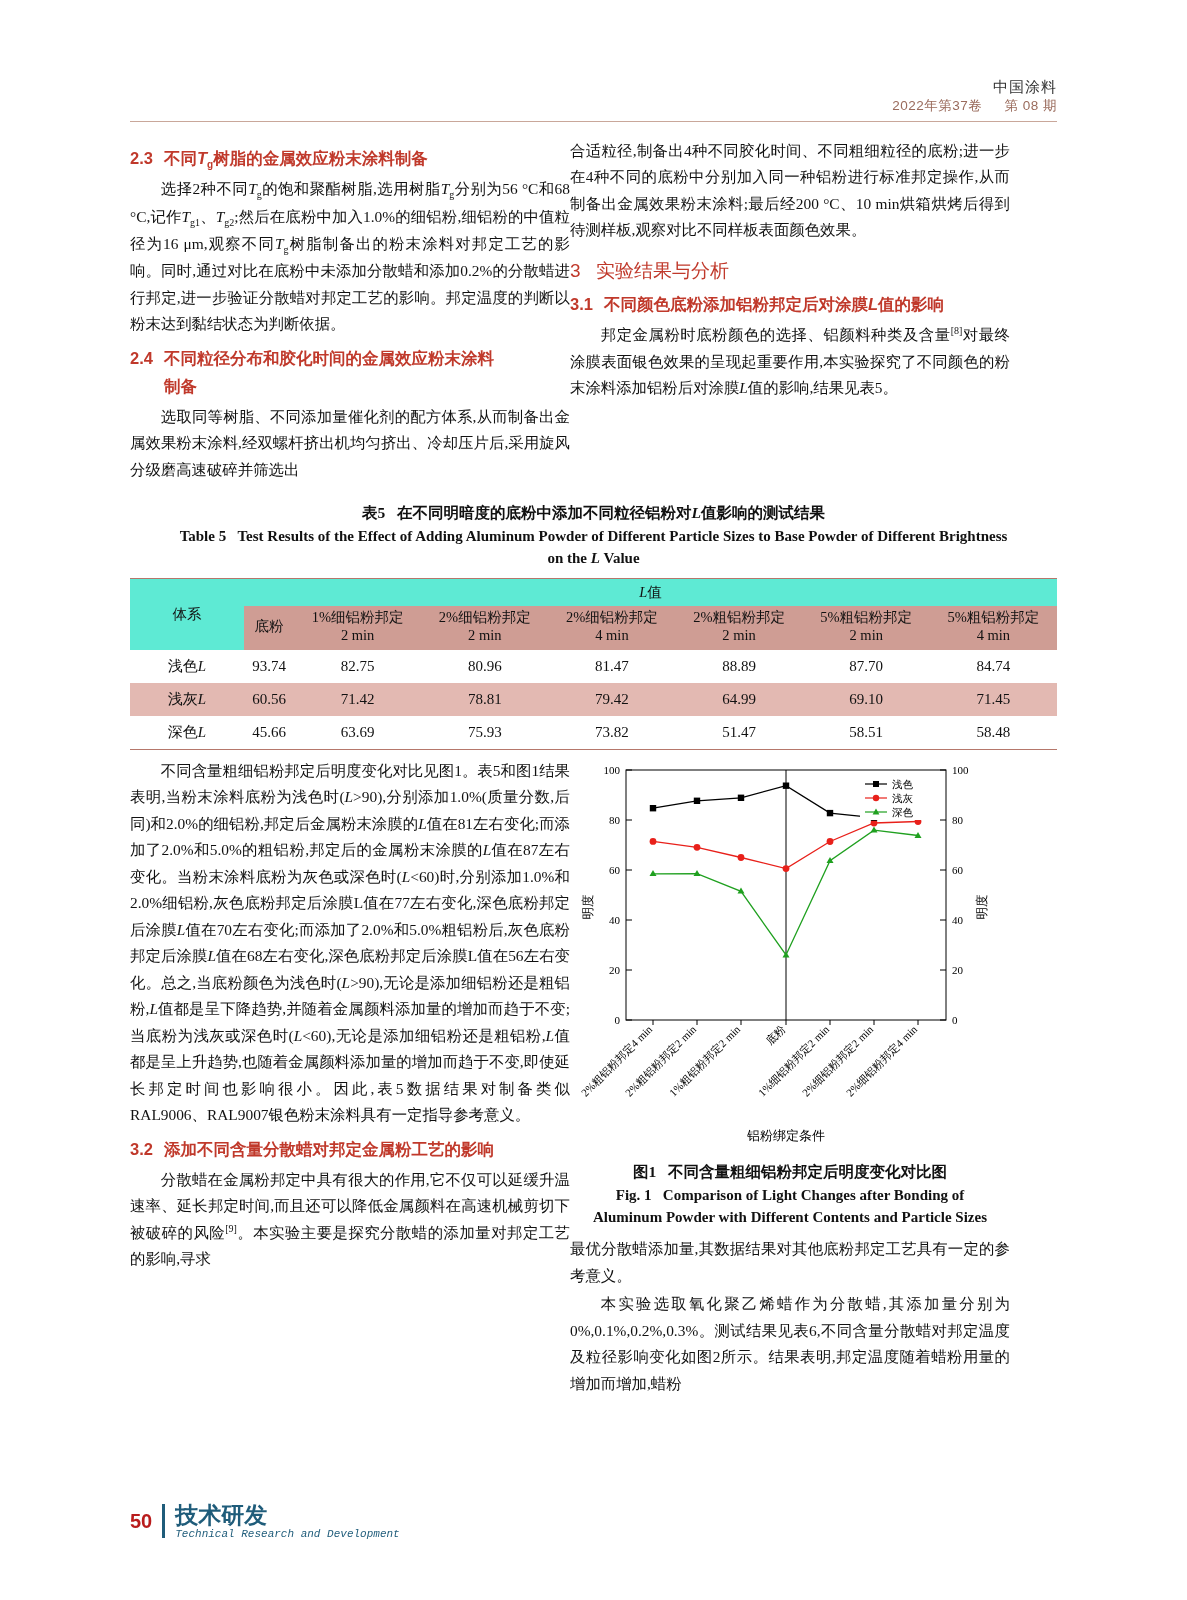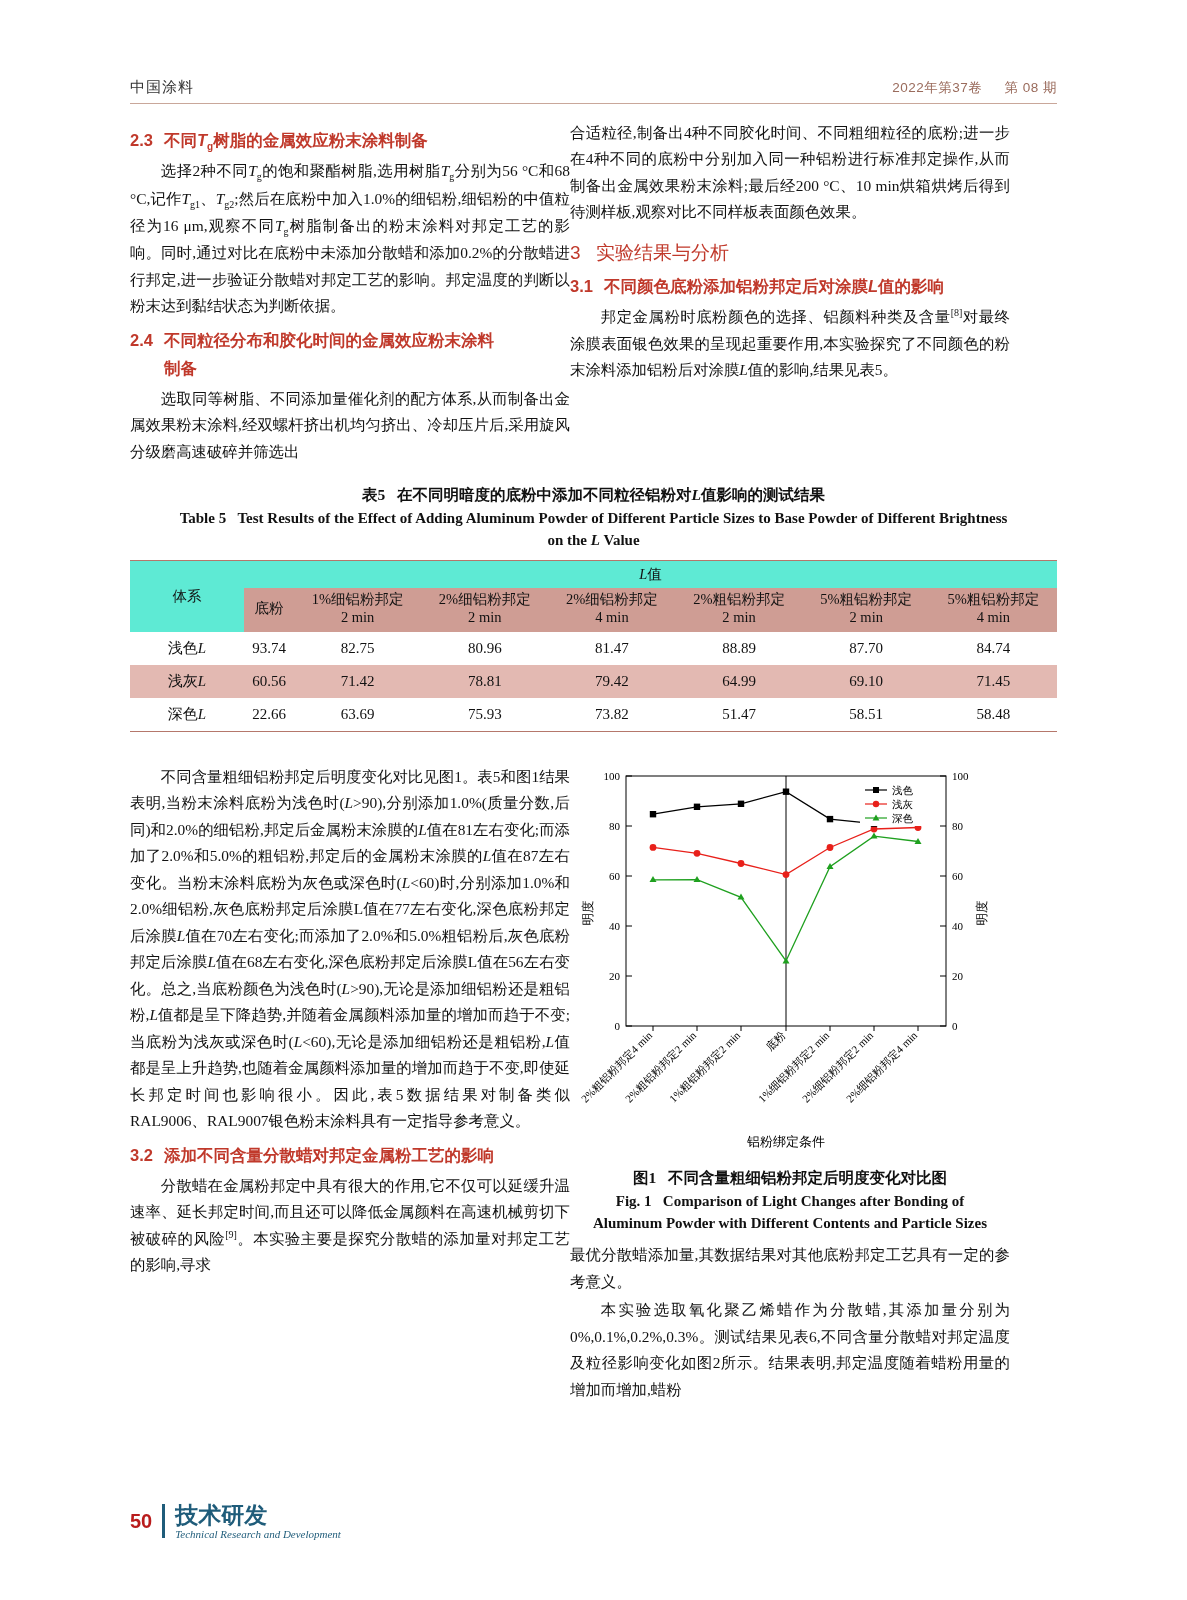--- a/index.html
+++ b/index.html
@@ -5,21 +5,21 @@
   html,body{margin:0;padding:0;}
   body{
     width:1187px;height:1600px;background:#fff;
     font-family:"Liberation Serif", serif;
     color:#111;
     position:relative;
     overflow:hidden;
   }
   .page{position:relative;width:1187px;height:1600px;box-sizing:border-box;padding:0 130px;}
   
-  .header{display:flex;justify-content:space-between;align-items:flex-end;padding-top:78px;}
+  .header{display:flex;justify-content:space-between;align-items:flex-end;padding-top:78px;flex-direction:column;}
   .header .left{font-family:"Liberation Sans",sans-serif;font-size:15px;color:#333;letter-spacing:1px;}
   .header .right{font-family:"Liberation Sans",sans-serif;font-size:13.5px;color:#9a6b5c;letter-spacing:0.5px;}
   .header .right span{margin-left:18px;}
   .hrule{border-bottom:1px solid #c9a79a;margin-top:6px;}
   
   .cols{display:flex;margin-top:16px;}
   .col{width:440px;}
   .sec-h{color:#c0392b;font-weight:bold;font-size:16.5px;margin:10px 0 6px 0;font-family:"Liberation Sans",sans-serif;}
   .sec-h .num{display:inline-block;min-width:34px;}
   .sec-h2{color:#c0392b;font-weight:normal;font-size:19px;margin:14px 0 8px 0;font-family:"Liberation Sans",sans-serif;}
@@ -44,21 +44,21 @@
   .tbl-rule-bot{border-bottom:1.5px solid #b5776b;}
   
   .fig{margin-top:4px;}
   .fig-cap-cn{text-align:center;font-weight:bold;font-size:15.5px;margin-top:6px;}
   .fig-cap-en{text-align:center;font-weight:bold;font-size:15px;line-height:1.45;margin:2px 16px 8px 16px;}
   
   .footer{position:absolute;left:130px;bottom:60px;display:flex;align-items:center;gap:10px;}
   .footer .pg{color:#b91c1c;font-family:"Liberation Sans",sans-serif;font-size:20px;font-weight:bold;}
   .footer .bar{width:3px;height:34px;background:#1f5c7a;}
   .footer .t1{color:#1f5c7a;font-family:"Liberation Sans",sans-serif;font-weight:bold;font-size:23px;line-height:1.1;}
-  .footer .t2{color:#1f5c7a;font-family:Liberation Serif, serif;font-style:italic;font-size:11px;line-height:1.1;}
+  .footer .t2{color:#1f5c7a;font-family:Liberation Mono, monospace;font-style:italic;font-size:11px;line-height:1.1;}
 </style>
 </head>
 <body>
 
 <div class="page">
 
   <div class="header">
     <div class="left">中国涂料</div>
     <div class="right">
       <span>2022年第37卷</span>
@@ -133,33 +133,33 @@
           <td>60.56</td>
           <td>71.42</td>
           <td>78.81</td>
           <td>79.42</td>
           <td>64.99</td>
           <td>69.10</td>
           <td>71.45</td>
         </tr>
         <tr class="tbl-rule-bot">
           <td>深色<span class="it">L</span></td>
-          <td>22.66</td>
+          <td>45.66</td>
           <td>63.69</td>
           <td>75.93</td>
           <td>73.82</td>
           <td>51.47</td>
           <td>58.51</td>
           <td>58.48</td>
         </tr>
       </tbody>
     </table>
   </div>
 
-  <div class="cols" style="margin-top:32px">
+  <div class="cols" style="margin-top:8px">
     <div class="col">
       <p class="ind">不同含量粗细铝粉邦定后明度变化对比见图1。表5和图1结果表明,当粉末涂料底粉为浅色时(<span class="it">L</span>&gt;90),分别添加1.0%(质量分数,后同)和2.0%的细铝粉,邦定后金属粉末涂膜的<span class="it">L</span>值在81左右变化;而添加了2.0%和5.0%的粗铝粉,邦定后的金属粉末涂膜的<span class="it">L</span>值在87左右变化。当粉末涂料底粉为灰色或深色时(<span class="it">L</span>&lt;60)时,分别添加1.0%和2.0%细铝粉,灰色底粉邦定后涂膜L值在77左右变化,深色底粉邦定后涂膜<span class="it">L</span>值在70左右变化;而添加了2.0%和5.0%粗铝粉后,灰色底粉邦定后涂膜<span class="it">L</span>值在68左右变化,深色底粉邦定后涂膜L值在56左右变化。总之,当底粉颜色为浅色时(<span class="it">L</span>&gt;90),无论是添加细铝粉还是粗铝粉,<span class="it">L</span>值都是呈下降趋势,并随着金属颜料添加量的增加而趋于不变;当底粉为浅灰或深色时(<span class="it">L</span>&lt;60),无论是添加细铝粉还是粗铝粉,<span class="it">L</span>值都是呈上升趋势,也随着金属颜料添加量的增加而趋于不变,即使延长邦定时间也影响很小。因此,表5数据结果对制备类似RAL9006、RAL9007银色粉末涂料具有一定指导参考意义。</p>
       <div class="sec-h">
         <span class="num">3.2</span><span>添加不同含量分散蜡对邦定金属粉工艺的影响</span>
       </div>
       <p class="ind">分散蜡在金属粉邦定中具有很大的作用,它不仅可以延缓升温速率、延长邦定时间,而且还可以降低金属颜料在高速机械剪切下被破碎的风险<sup>[9]</sup>。本实验主要是探究分散蜡的添加量对邦定工艺的影响,寻求</p>
     </div>
 
     <div class="col">
 

